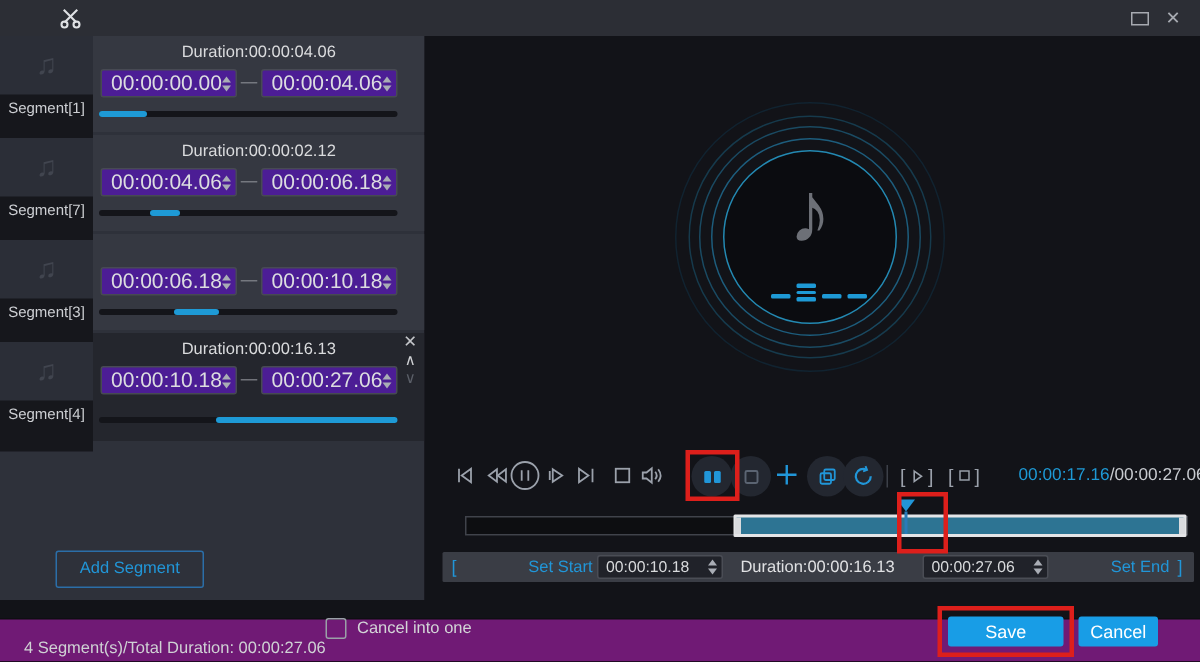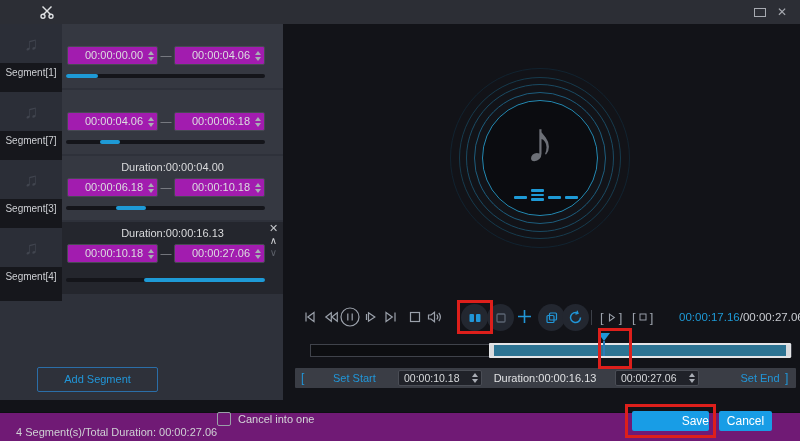--- a/index.html
+++ b/index.html
@@ -21,37 +21,37 @@
   .ti-0{top:0} .ti-1{top:68px} .ti-2{top:136px} .ti-3{top:204px}
   .thumb-box { position:absolute; left:0; top:0; width:62px; height:39px; background:#2b2e37; color:#41454f; font-size:19px; text-align:center; line-height:39px; }
   .thumb-label { position:absolute; left:0; top:43px; width:62px; font-size:10px; color:#cdcfd3; text-align:center; }
 
   
   .cards { position:absolute; left:62px; top:0; width:221px; height:376px; }
   .card { position:absolute; left:0; width:221px; height:64px; background:#353841; }
   .c-0{top:0} .c-1{top:66px} .c-2{top:132px} .c-3{top:198px; height:72px; background:#24262d;}
   .dur { position:absolute; left:0; top:5px; width:221px; text-align:center; font-size:11px; color:#dadbdd; }
   .trow { position:absolute; left:0; top:22px; width:221px; height:19px; }
-  .tinput { position:absolute; top:0; width:91px; height:19px; background:#a21caf; border:1px solid #474a53; border-radius:2px; font-size:11px; color:#dcdde0; line-height:17px; padding-left:17px; }
+  .tinput { position:absolute; top:0; width:91px; height:19px; background:#4c1d95; border:1px solid #474a53; border-radius:2px; font-size:14px; color:#dcdde0; line-height:17px; padding-left:6px; }
   .tin-a{left:5px} .tin-b{left:112px}
   .tdash { position:absolute; left:96px; top:0; width:16px; text-align:center; color:#8a8d94; font-size:11px; line-height:19px; }
   .spin { position:absolute; right:3px; top:50%; transform:translateY(-50%); display:flex; flex-direction:column; gap:2px; }
   .spin i { display:block; width:0; height:0; border-left:3.5px solid transparent; border-right:3.5px solid transparent; }
   .spin .up { border-bottom:4px solid #a9adb5; }
   .spin .dn { border-top:4px solid #a9adb5; }
   .slider { position:absolute; left:4px; top:50px; width:199px; height:4px; background:#14151a; border-radius:2px; }
   .c-3 .slider { top:56px; }
   .sfill { position:absolute; top:0; height:4px; background:#1e9ad6; border-radius:2px; }
   .card-side { position:absolute; right:2px; top:0; width:15px; text-align:center; }
   .cs-x { display:block; color:#c3c5c9; font-size:11px; height:13px; line-height:13px; }
   .cs-up { display:block; color:#d0d2d5; font-size:10px; height:12px; line-height:12px; }
   .cs-dn { display:block; color:#5b5f68; font-size:10px; height:12px; line-height:12px; }
 
   .panel-btn { position:absolute; top:343px; height:25px; background:transparent; border:1px solid #2b6ea8; border-radius:2px; color:#2196d8; font-size:11px; text-align:center; line-height:23px; }
-  .btn-add { left:37px; width:121px; }
+  .btn-add { left:37px; width:99px; }
   .btn-fast { left:147px; width:93px; }
 
   
   .preview { position:absolute; left:283px; top:24px; width:517px; height:376px; background:#121318; }
   .ring, .disc { position:absolute; border-radius:50%; }
   .disc { width:116px; height:116px; left:199px; top:76px; background:#0b0c10; }
   .r-a { width:116px; height:116px; left:199px; top:76px; border:1px solid #2489b2; }
   .r-b { width:132px; height:132px; left:191px; top:68px; border:1px solid #1d5d7d; }
   .r-c { width:148px; height:148px; left:183px; top:60px; border:1px solid #1a4a62; }
   .r-d { width:162px; height:162px; left:176px; top:53px; border:1px solid #163a4c; }
@@ -84,34 +84,34 @@
   .redbox { position:absolute; border:3px solid #dd1f1b; background:transparent; z-index:30; }
   .rb-split { left:174px; top:276px; width:36px; height:34px; }
   .rb-ph { left:315px; top:304px; width:34px; height:41px; }
   .rb-save { left:625px; top:404px; width:91px; height:34px; }
 
   
   .setbar { position:absolute; left:12px; top:344px; width:501px; height:20px; background:#3a3d45; border-radius:1px; }
   .sb-txt { position:absolute; top:0; height:20px; line-height:20px; font-size:11px; }
   .blue { color:#2196d8; }
   .sb-open { left:6px; font-size:12px; }
-  .sb-start { left:38px; width:62px; text-align:left; }
+  .sb-start { left:38px; width:62px; text-align:right; }
   .sb-dur { left:193px; width:114px; text-align:center; color:#e0e1e3; }
   .sb-end { left:434px; width:62px; text-align:center; }
   .sb-close { left:490px; font-size:12px; }
   .sb-input { position:absolute; top:2px; width:84px; height:16px; background:#202229; border:1px solid #4a4d55; border-radius:2px; font-size:10.5px; color:#d8dadc; line-height:14px; padding-left:5px; }
   .sbi-a{left:103px} .sbi-b{left:320px}
 
   
   .footer { position:absolute; left:0; top:412px; width:800px; height:41px; background:#701a75; border-top:1px solid #0e0f12; }
   .status { position:absolute; left:16px; top:13px; font-size:11px; color:#cfd1d4; }
   .chk { position:absolute; left:217px; top:412px; width:14px; height:14px; border:1px solid #9aa0a8; border-radius:2px; background:transparent; }
   .merge-lb { position:absolute; left:238px; top:413px; font-size:11px; color:#d3d4d7; }
   .fbtn { position:absolute; top:411px; height:20px; background:#189de6; border-radius:2px; color:#fff; font-size:12px; text-align:center; line-height:20px; }
-  .btn-save { left:632px; width:77px;text-align:right; }
+  .btn-save { left:632px; width:77px; }
   .btn-cancel { left:719px; width:53px; }
 
   svg { display:block; }
 </style>
 </head>
 <body>
 
 <div class="window">
 
   <div class="titlebar">
@@ -144,59 +144,60 @@
       </div>
       <div class="thumb-item ti-3">
         <div class="thumb-box">♫</div>
         <div class="thumb-label">Segment[4]</div>
       </div>
     </div>
 
     <div class="cards">
 
       <div class="card c-0">
+        <div class="dur">Duration:00:00:04.06</div>
         <div class="trow">
           <div class="tinput tin-a"><span>00:00:00.00</span>
             <span class="spin">
                 <i class="up"></i>
                 <i class="dn"></i>
               </span></div>
           <span class="tdash">—</span>
           <div class="tinput tin-b"><span>00:00:04.06</span>
             <span class="spin">
                 <i class="up"></i>
                 <i class="dn"></i>
               </span></div>
         </div>
         <div class="slider">
           <div class="sfill" style="left: 0%; width: 16%;"></div>
         </div>
       </div>
 
       <div class="card c-1">
+        <div class="dur">Duration:00:00:02.12</div>
         <div class="trow">
           <div class="tinput tin-a"><span>00:00:04.06</span>
             <span class="spin">
                 <i class="up"></i>
                 <i class="dn"></i>
               </span></div>
           <span class="tdash">—</span>
           <div class="tinput tin-b"><span>00:00:06.18</span>
             <span class="spin">
                 <i class="up"></i>
                 <i class="dn"></i>
               </span></div>
         </div>
         <div class="slider">
           <div class="sfill" style="left: 17%; width: 10%;"></div>
         </div>
       </div>
 
       <div class="card c-2">
-        <div class="dur">Duration:00:00:04.00</div>
         <div class="trow">
           <div class="tinput tin-a"><span>00:00:06.18</span>
             <span class="spin">
                 <i class="up"></i>
                 <i class="dn"></i>
               </span></div>
           <span class="tdash">—</span>
           <div class="tinput tin-b"><span>00:00:10.18</span>
             <span class="spin">
                 <i class="up"></i>

